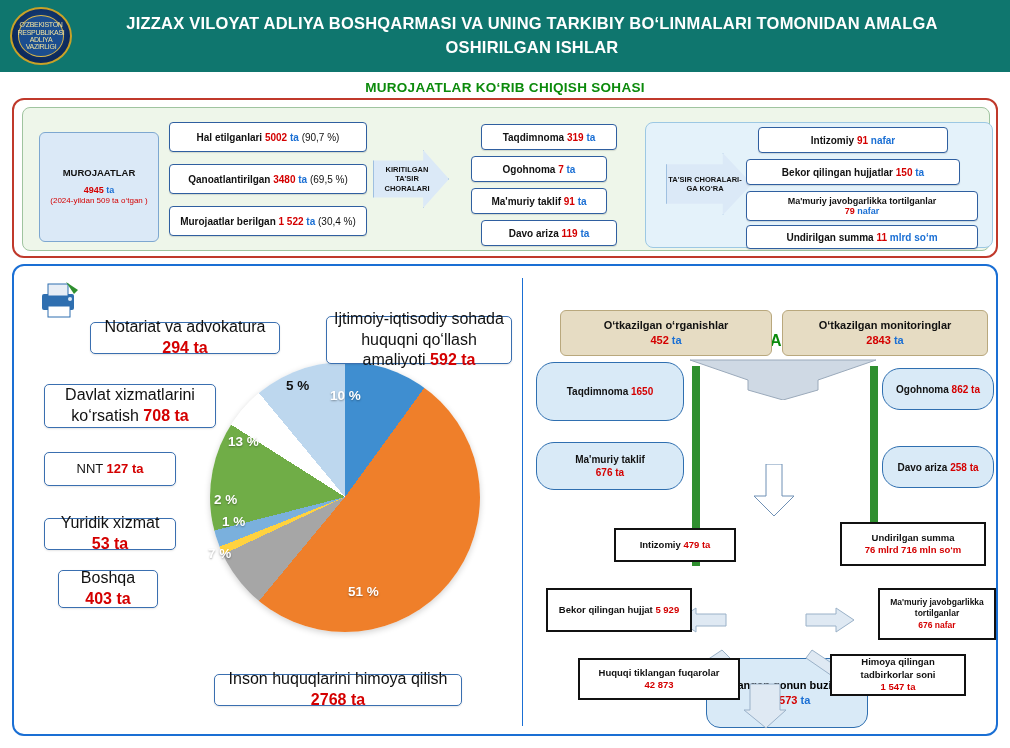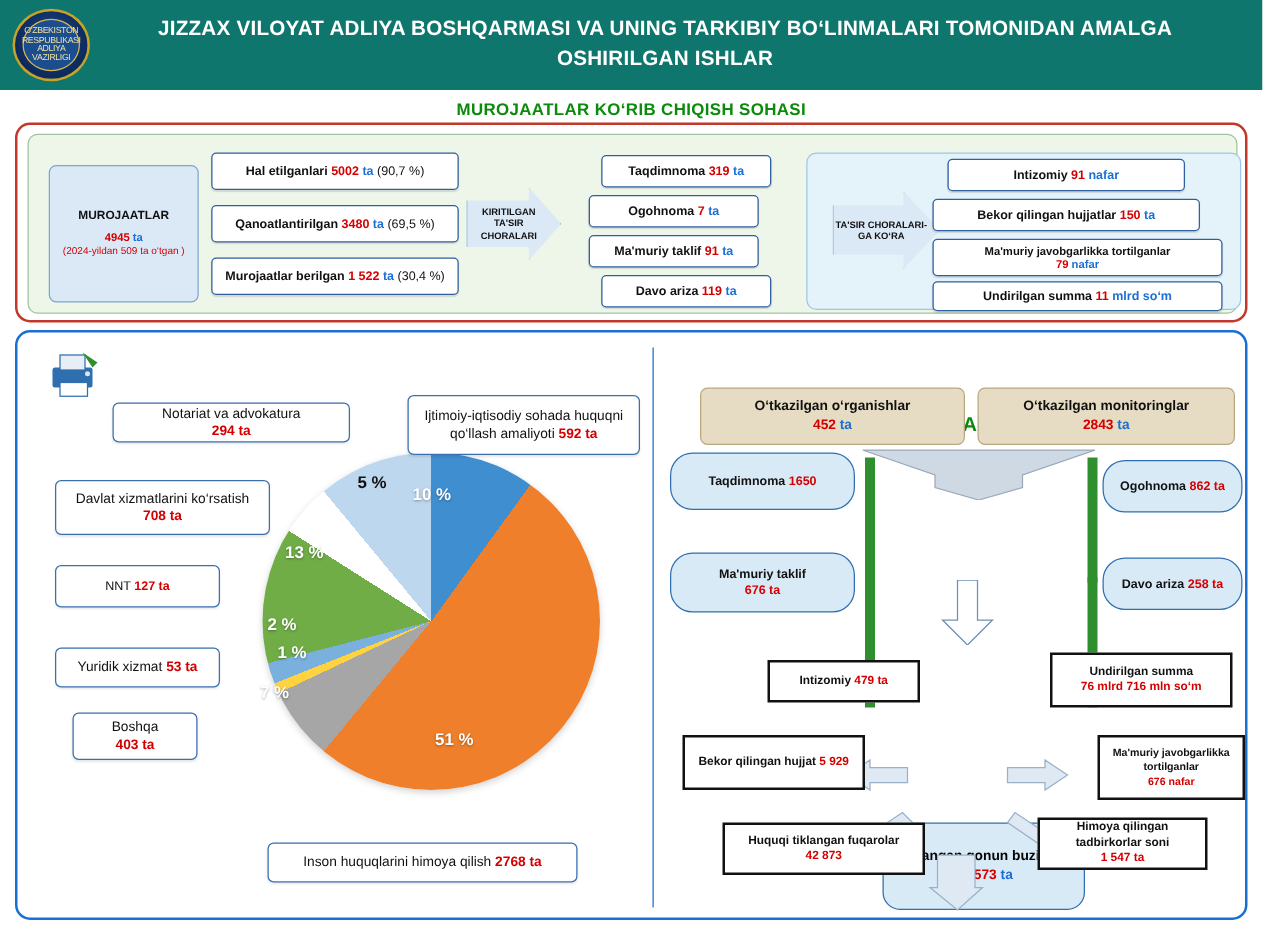--- a/index.html
+++ b/index.html
@@ -138,21 +138,21 @@
     );
     box-shadow:0 2px 6px rgba(0,0,0,.18);
   }
   .pie-lbl {
     position:absolute; color:#ffffff; font-size:13.5px; font-weight:bold;
     text-shadow:0 1px 2px rgba(0,0,0,.35);
   }
 
   .lbox {
     position:absolute; background:#ffffff; border:1px solid #3a6fb0;
-    border-radius:5px; font-size:11px; text-align:center;
+    border-radius:5px; font-size:16px; text-align:center;
     display:flex; align-items:center; justify-content:center;
     padding:4px 6px; line-height:1.3; color:#111;
     box-shadow:0 1px 2px rgba(0,0,0,.10);
   }
 
   
   .tanbox {
     position:absolute; background:#e6dcc3; border:1px solid #b9a87d;
     border-radius:6px; text-align:center; font-size:11px; font-weight:bold;
     display:flex; flex-direction:column; align-items:center; justify-content:center;
@@ -315,21 +315,21 @@
     </div>
   </div>
 
   <div class="lbox" style="left:30px; top:118px; width:172px; height:44px;">
     <div>
       <span>Davlat xizmatlarini ko‘rsatish</span>
       <span class="red">708 ta</span>
     </div>
   </div>
 
-  <div class="lbox" style="left:30px; top:186px; width:132px; height:34px; font-size:10px;">
+  <div class="lbox" style="left:30px; top:186px; width:132px; height:34px; font-size:13px;">
     <div>
       <span>NNT</span>
       <span class="red">127 ta</span>
     </div>
   </div>
 
   <div class="lbox" style="left:30px; top:252px; width:132px; height:32px;">
     <div>
       <span>Yuridik xizmat</span>
       <span class="red">53 ta</span>
@@ -369,21 +369,21 @@
     <span>Aniqlangan qonun buzilishlar</span>
     <span><span class="red">85 573</span>
     <span class="blue">ta</span></span>
   </div>
 
   <div class="greenbar" style="left:678px; top:100px; width:8px; height:100px;"></div>
   <div class="greenbar" style="left:856px; top:100px; width:8px; height:100px;"></div>
   <div class="greenbar" style="left:678px; top:196px; width:8px; height:104px;"></div>
   <div class="greenbar" style="left:856px; top:196px; width:8px; height:104px;"></div>
 
-  <div class="obox" style="left:522px; top:96px; width:148px; height:46px;">
+  <div class="obox" style="left:522px; top:96px; width:148px; height:59px;">
     <span><span>Taqdimnoma</span>
     <span class="red">1650</span></span>
   </div>
   <div class="obox" style="left:522px; top:176px; width:148px; height:48px;">
     <span>Ma'muriy taklif</span>
     <span class="red">676 ta</span>
   </div>
   <div class="obox" style="left:868px; top:102px; width:112px; height:42px;">
     <span><span>Ogohnoma</span>
     <span class="red">862 ta</span></span>

